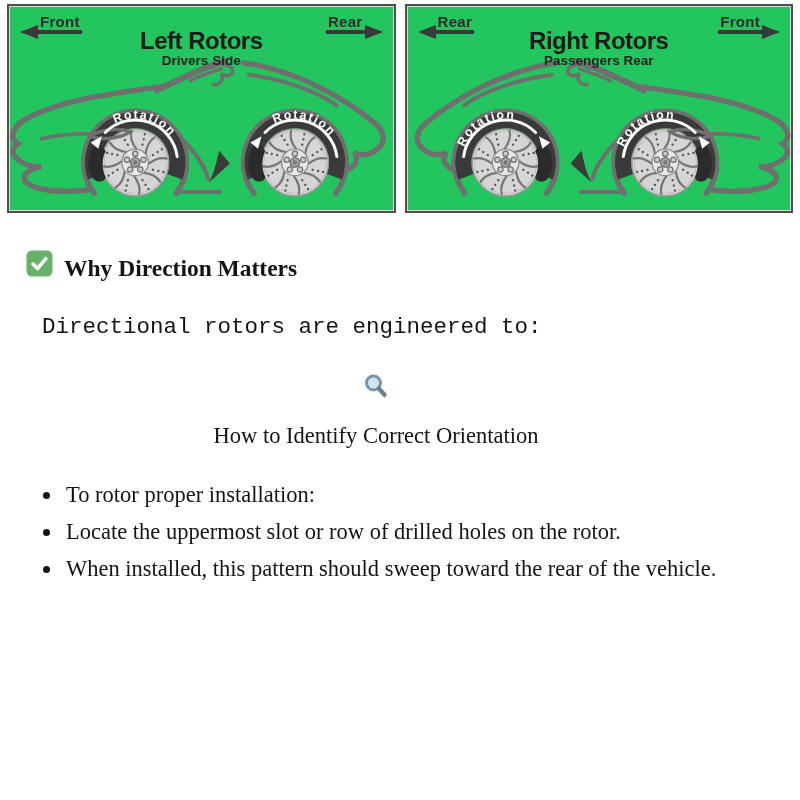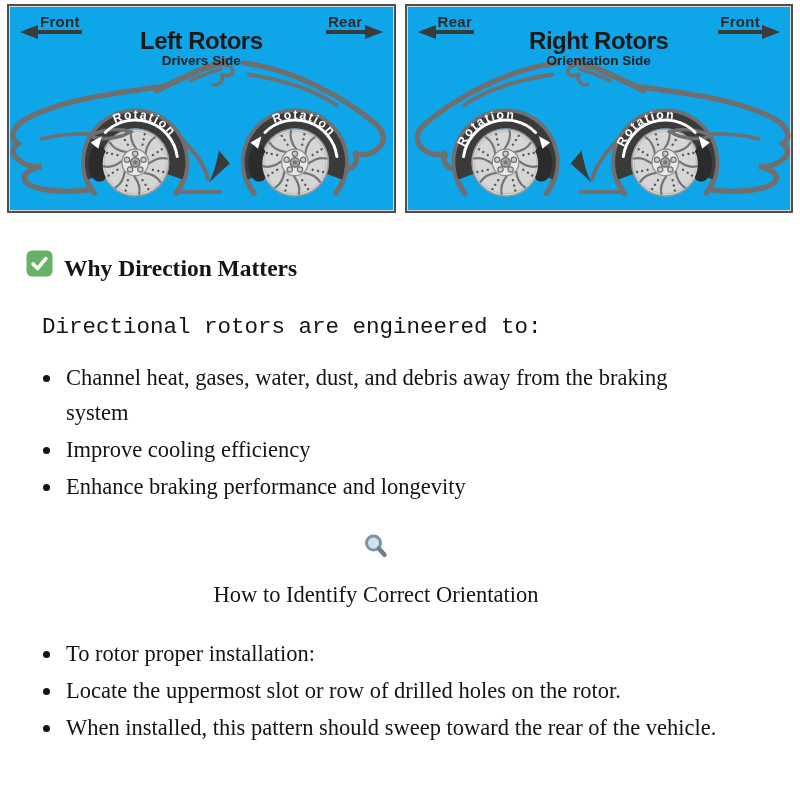--- a/index.html
+++ b/index.html
@@ -1,20 +1,20 @@
 <!DOCTYPE html>
 <html><head>
 <meta charset="utf-8">
 <style>
   html,body{margin:0;padding:0;background:#ffffff;}
   body{width:800px;font-family:"Liberation Serif",serif;color:#141414;}
 
   
   .diagram{display:flex;gap:9px;padding:4px 7px 0 7px;}
-  .panel{flex:1;border:2.5px solid #4f4f4f;background:#0ea5e9;box-shadow:0 0 0 1px #d8d8d8 inset;}
+  .panel{flex:1;border:2.5px solid #4f4f4f;background:#22c55e;box-shadow:0 0 0 1px #d8d8d8 inset;}
   .panel-header{position:relative;height:47px;font-family:"Liberation Sans",sans-serif;}
   .panel-title{text-align:center;font-weight:bold;font-size:24px;letter-spacing:-.5px;padding-top:22px;line-height:1.05;color:#1a1a1a;}
   .panel-sub{text-align:center;font-weight:bold;font-size:13.5px;color:#222;}
   .alabel{position:absolute;top:7px;display:flex;align-items:flex-end;font-weight:bold;font-size:15px;color:#2b2b2b;}
   .alabel.left{left:11px;}
   .alabel.right{right:11px;}
   .alabel .txt{border-bottom:4px solid #3a3a3a;padding:0 2px 0 2px;line-height:1.15;letter-spacing:.3px;}
   .tri-l{width:0;height:0;border-top:7px solid transparent;border-bottom:7px solid transparent;border-right:18px solid #3a3a3a;margin-bottom:-5px;}
   .tri-r{width:0;height:0;border-top:7px solid transparent;border-bottom:7px solid transparent;border-left:18px solid #3a3a3a;margin-bottom:-5px;}
   svg.car{display:block;width:100%;height:auto;}
@@ -134,21 +134,21 @@
     </svg>
   </div>
 
   <div class="panel">
     <div class="panel-header">
       <div class="alabel left">
         <span class="tri-l"></span>
         <span class="txt">Rear</span>
       </div>
       <div class="panel-title">Right Rotors</div>
-      <div class="panel-sub">Orientation Side</div>
+      <div class="panel-sub">Passengers Rear</div>
       <div class="alabel right">
         <span class="txt">Front</span>
         <span class="tri-r"></span>
       </div>
     </div>
 
     <svg class="car" viewBox="0 0 390 160">
       <use href="#carbody" transform="translate(390,0) scale(-1,1)"></use>
       <use href="#rotarrowR" transform="translate(100,111)"></use>
       <use href="#rotarrowR" transform="translate(262,111)"></use>
@@ -164,25 +164,20 @@
       <svg width="27" height="27" viewBox="0 0 27 27">
         <rect x="0.5" y="0.5" width="26" height="26" rx="5.5" fill="#67b168"></rect>
         <path d="M7 14 L11.5 18.6 L19.8 8.6" fill="none" stroke="#ffffff" stroke-width="3.6" stroke-linecap="round" stroke-linejoin="round"></path>
       </svg>
     </span>
     <span>Why Direction Matters</span>
   </div>
 
   <p class="lead">Directional rotors are engineered to:</p>
 
-  <ul>
-    <li>Channel heat, gases, water, dust, and debris away from the braking system</li>
-    <li>Improve cooling efficiency</li>
-    <li>Enhance braking performance and longevity</li>
-  </ul>
 
   <div class="h-sec2">
     <span class="emoji">
       <svg width="26" height="26" viewBox="0 0 26 26">
         <circle cx="10.5" cy="10" r="7" fill="#cfe4f3" stroke="#7d93a8" stroke-width="3"></circle>
         <line x1="15.8" y1="15.6" x2="21.5" y2="21.8" stroke="#6b7f93" stroke-width="4.4" stroke-linecap="round"></line>
       </svg>
     </span>
     <span>How to Identify Correct Orientation</span>
   </div>

